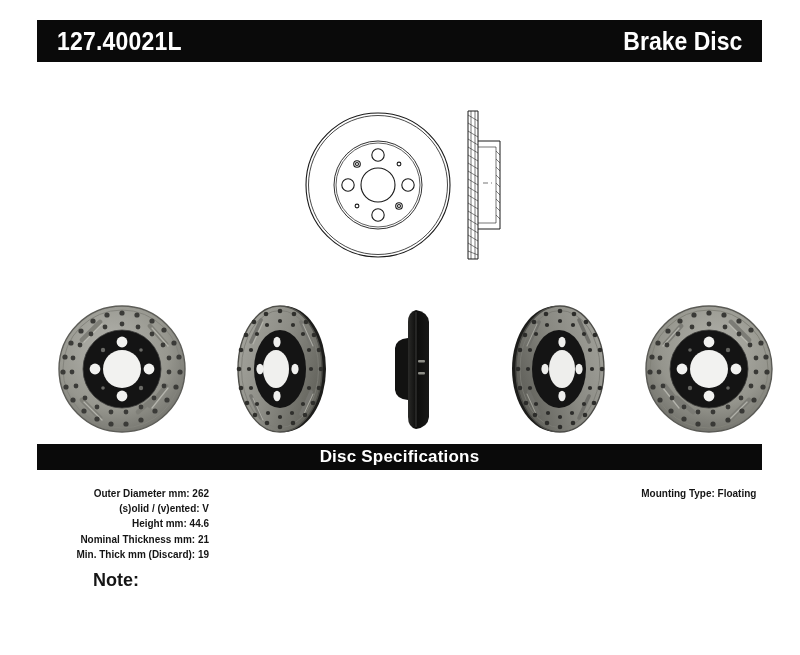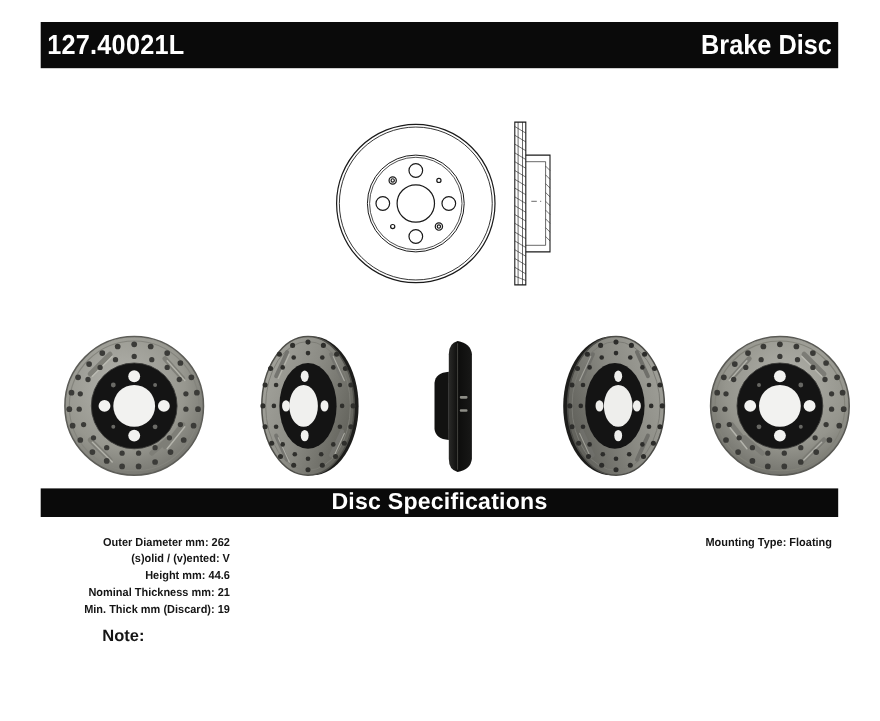--- a/index.html
+++ b/index.html
@@ -9,21 +9,21 @@
     font-family:"Liberation Sans",sans-serif;
     overflow:hidden;position:relative;
   }
   .page{position:relative;width:800px;height:655px;}
 
   
   .header-bar{
     position:absolute;left:37px;top:20px;width:725px;height:42px;
     background:#0a0a0a;
     display:flex;align-items:center;justify-content:space-between;
-    padding:0 6px;box-sizing:border-box;gap:22px;
+    padding:0 20px;box-sizing:border-box;gap:22px;
   }
   .header-part{
     color:#ffffff;font-size:25px;font-weight:bold;
     letter-spacing:0.2px;transform:scaleX(0.92);transform-origin:left center;
     white-space:nowrap;
   }
   .header-type{
     color:#ffffff;font-size:25px;font-weight:bold;
     transform:scaleX(0.92);transform-origin:right center;white-space:nowrap;
   }
@@ -38,39 +38,39 @@
   .shot{position:relative;width:100%;height:100%;}
 
   
   .spec-bar{
     position:absolute;left:37px;top:444px;width:725px;height:26px;
     background:#0a0a0a;
   }
   .spec-title{
     position:absolute;left:0;top:0;width:725px;height:26px;
     display:flex;align-items:center;justify-content:center;
-    color:#fff;font-size:21px;font-weight:bold;letter-spacing:0.2px;
+    color:#fff;font-size:17px;font-weight:bold;letter-spacing:0.2px;
   }
   .spec-cols{
     position:absolute;left:37px;top:474px;width:725px;height:110px;
   }
   .col{position:absolute;top:12px;}
   .col-left{left:0;width:172px;text-align:right;}
   .col-mid{left:182px;width:270px;text-align:right;}
   .col-right{left:500px;width:225px;text-align:right;}
   .spec-line{
     font-size:10.5px;font-weight:bold;color:#151515;
     line-height:15.2px;white-space:nowrap;
     transform:scaleX(0.95);transform-origin:right center;
   }
   .col-right .spec-line{transform:scaleX(0.95);transform-origin:center center;}
 
   .note{
     position:absolute;left:93px;top:570px;
-    font-size:15px;font-weight:bold;color:#151515;white-space:nowrap;
+    font-size:18px;font-weight:bold;color:#151515;white-space:nowrap;
   }
   .note-value{
     position:absolute;left:135px;top:570px;
     font-size:12.5px;font-weight:bold;color:#151515;white-space:nowrap;
   }
 </style>
 </head>
 <body>
 
 <div class="page">

